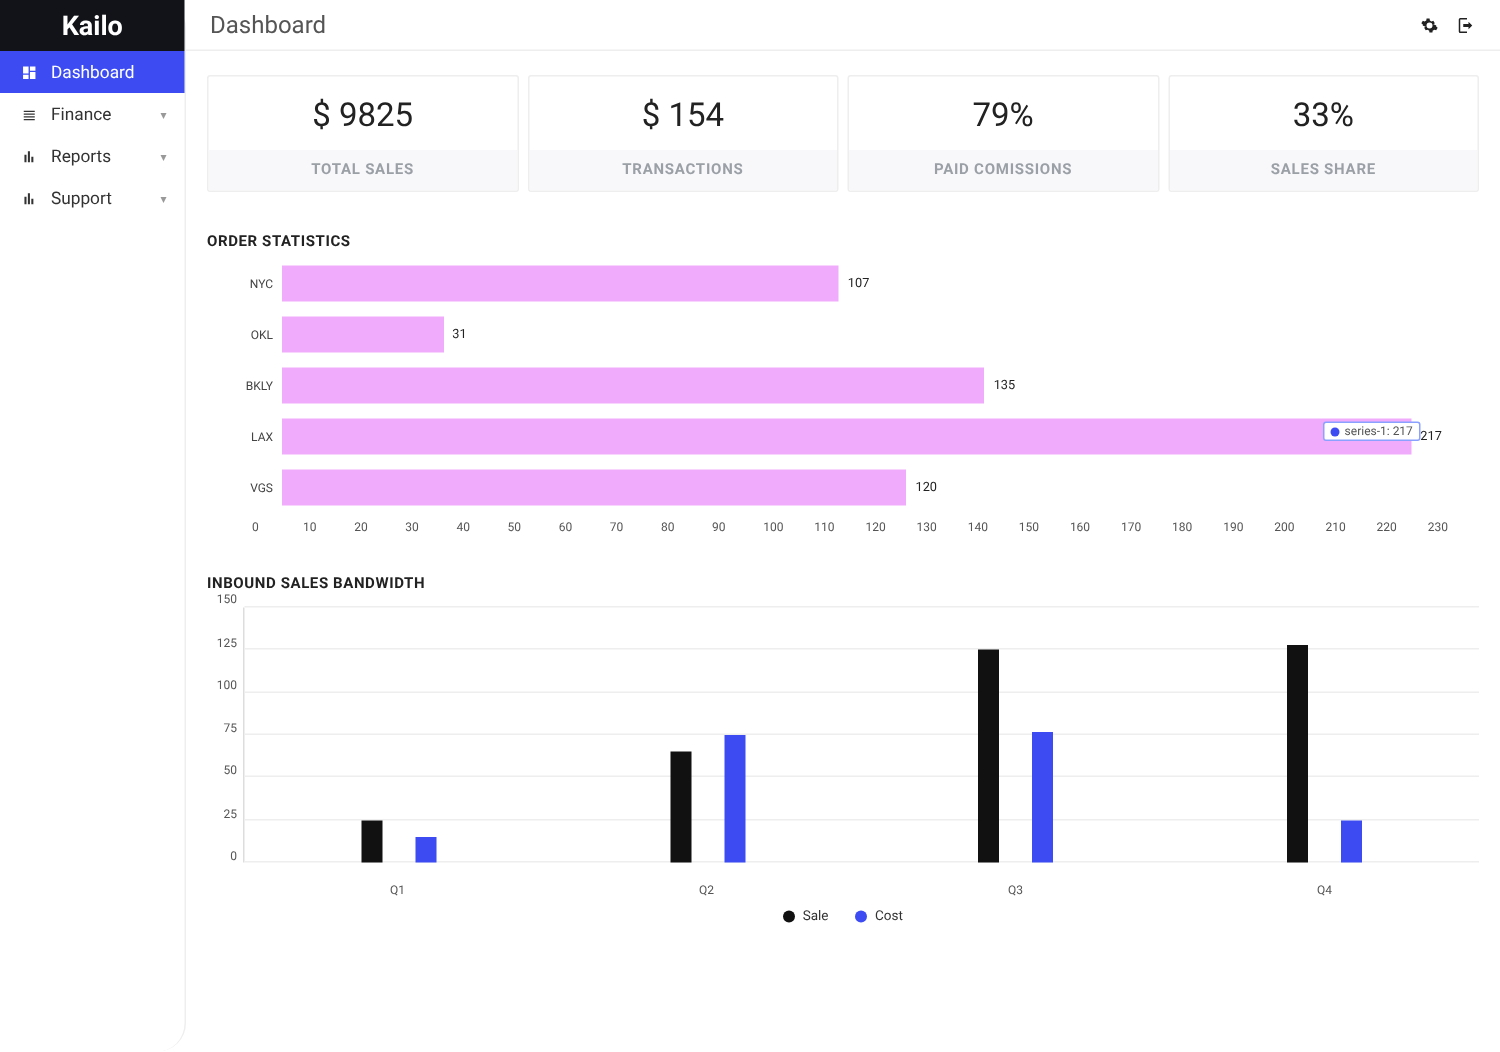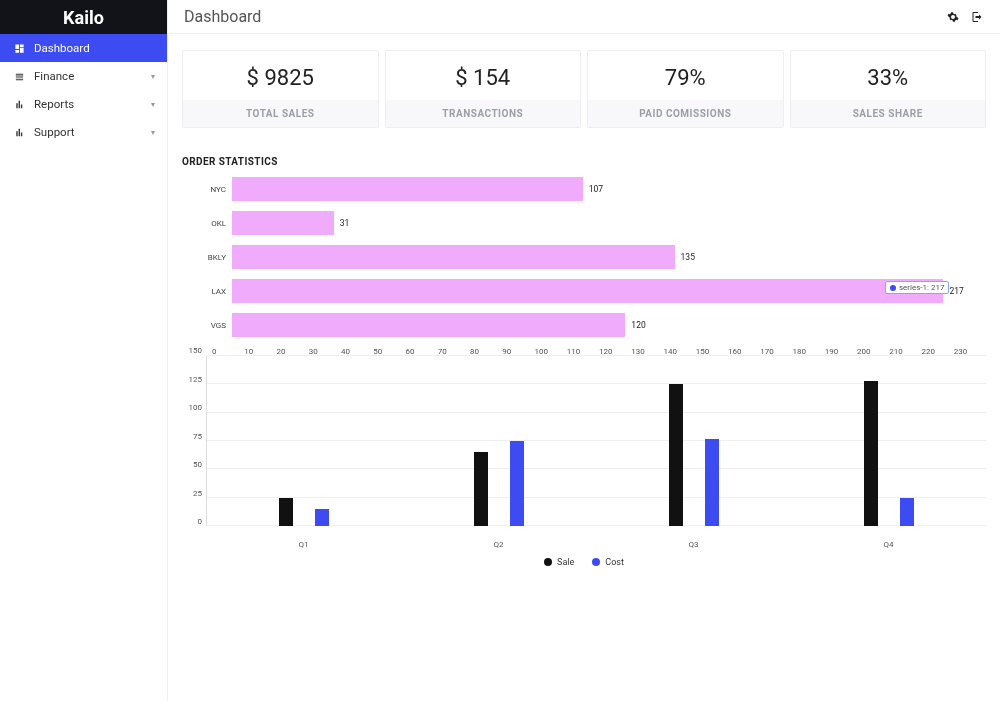--- a/index.html
+++ b/index.html
@@ -1,20 +1,20 @@
 <!DOCTYPE html>
 <html><head>
 <meta charset="utf-8">
 <style>
 * { box-sizing: border-box; margin: 0; padding: 0; }
 body { font-family: -apple-system, BlinkMacSystemFont, "Segoe UI", Roboto, sans-serif; background: #fff; color: #333; width: 1000px; height: 701px; overflow: hidden; }
 .app { display: flex; height: 701px; }
 
 
-.sidebar { width: 168px; background: #fff; border-right: 1px solid #eee; display: flex; flex-direction: column; }
+.sidebar { width: 124px; background: #fff; border-right: 1px solid #eee; display: flex; flex-direction: column; border-radius: 19px; }
 .brand { background: #111318; color: #fff; font-weight: 700; font-size: 18px; height: 34px; display: flex; align-items: center; justify-content: center; }
 .menu { list-style: none; font-size: 11.5px; }
 .menu li { display: flex; align-items: center; padding: 7px 12px; color: #333; cursor: pointer; position: relative; }
 .menu li.active { background: #3c4cf2; color: #fff; }
 .menu .mi-icon { width: 14px; display: inline-flex; align-items: center; justify-content: center; margin-right: 8px; }
 .menu .mi-label { flex: 1; }
 .menu .mi-caret { font-size: 8px; color: #999; }
 
 
 .main { flex: 1; display: flex; flex-direction: column; overflow: hidden; }
@@ -212,20 +212,21 @@
           <span>160</span>
           <span>170</span>
           <span>180</span>
           <span>190</span>
           <span>200</span>
           <span>210</span>
           <span>220</span>
           <span>230</span>
         </div>
 
+      <div class="sect">INBOUND SALES BANDWIDTH</div>
       <div class="vwrap">
         <div class="vyaxis" id="vyaxis">
             <span>150</span>
             <span>125</span>
             <span>100</span>
             <span>75</span>
             <span>50</span>
             <span>25</span>
             <span>0</span>
           </div>

